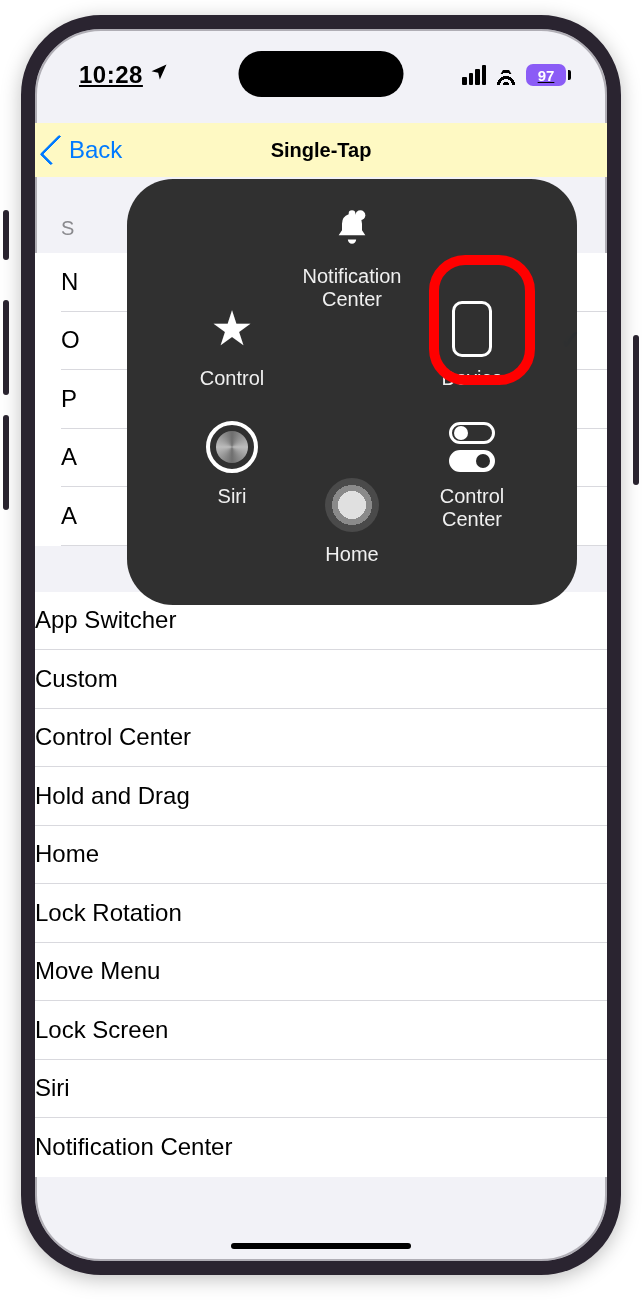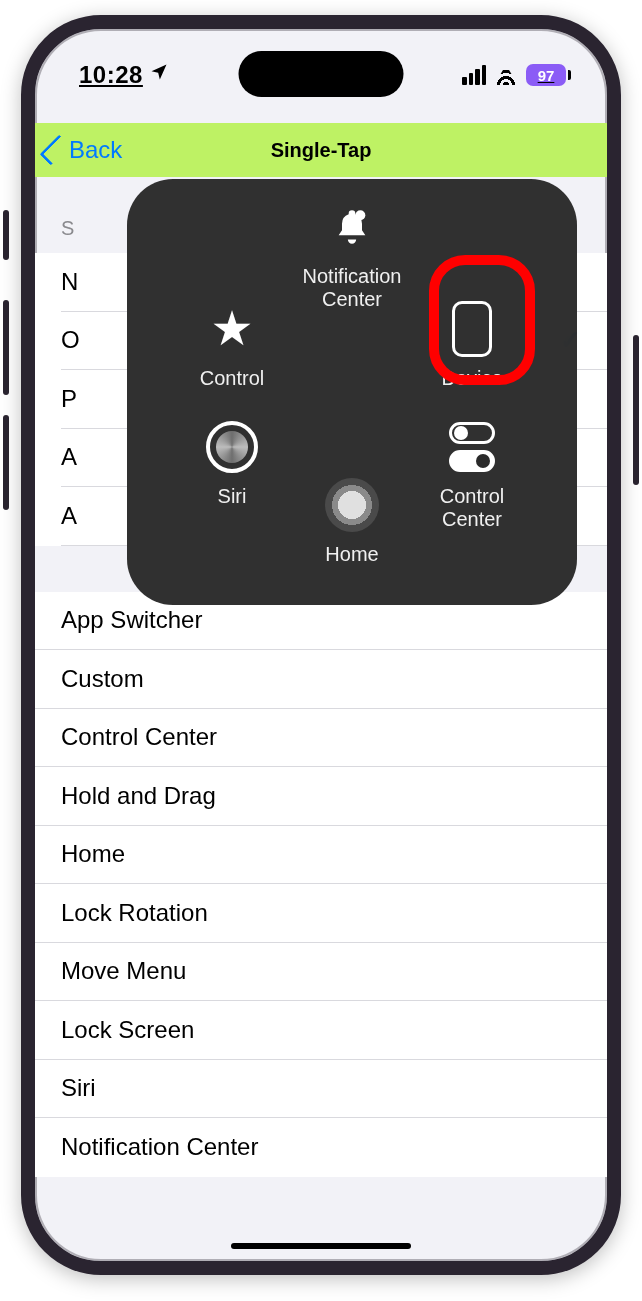--- a/index.html
+++ b/index.html
@@ -43,28 +43,28 @@
     radial-gradient(circle at 50% 100%, #000 0 3px, transparent 3px),
     radial-gradient(circle at 50% 100%, transparent 6px, #000 6px 9px, transparent 9px),
     radial-gradient(circle at 50% 100%, transparent 12px, #000 12px 15px, transparent 15px);
     clip-path: polygon(0 100%, 50% 0, 100% 100%);
   }
   .battery { display:flex; align-items:center; gap:2px;}
   .battery .body { width:40px; height:22px; border-radius:7px; background:#8b5cf6; color:#fff; font-size:15px; font-weight:700; display:flex; align-items:center; justify-content:center; }
   .battery .cap  { width:3px; height:10px; background:#000; border-radius:0 2px 2px 0; }
 
   
-  .navbar { position:absolute; top:94px; left:0; right:0; height:54px; display:flex; align-items:center; justify-content:center; background:#bef264; border-bottom:0; z-index:20;}
+  .navbar { position:absolute; top:94px; left:0; right:0; height:54px; display:flex; align-items:center; justify-content:center; background:#fef9c3; border-bottom:0; z-index:20;}
   .nav-title { font-size:20px; font-weight:600; color:#000;}
   .nav-back { position:absolute; left:12px; display:flex; align-items:center; gap:4px; color:#007aff; font-size:24px; }
   .chevron-left { width:16px; height:28px; border-left:3.5px solid #007aff; border-bottom:3.5px solid #007aff; transform: rotate(45deg); border-radius:2px; margin-right:2px;}
   .section-header { position:absolute; top:188px; left:26px; color:#8a8a8e; font-size:20px; letter-spacing:0.5px; z-index:5;}
   .list { position:absolute; top:224px; left:0; right:0; background:#fff; }
   .row-group1 { padding-left:26px; }
-  .row { height:58.5px; display:flex; align-items:center; font-size:24px; color:#000; border-bottom:1px solid #d9d9de; padding-right:26px; padding-left:26px;}
+  .row { height:58.5px; display:flex; align-items:center; font-size:24px; color:#000; border-bottom:1px solid #d9d9de; padding-right:26px; }
   .row-group1 .row { padding-left:0; }
   .row .spacer{flex:1;}
   .check { color:#007aff; font-size:26px; font-weight:600; }
   .section-gap { height:46px; background:#f2f2f7; border:0;}
 
   
   .atouch {
     position:absolute; top:150px; left:92px; width:450px; height:426px;
     background: rgba(40,40,40,0.96); border-radius:46px; z-index:60;
     color:#fff; backdrop-filter: blur(10px);

